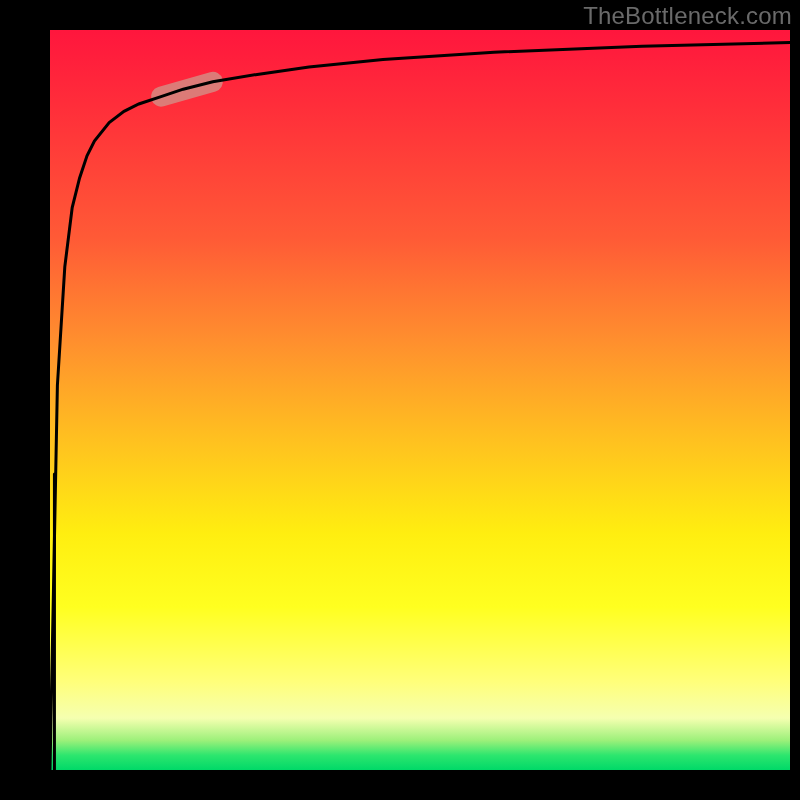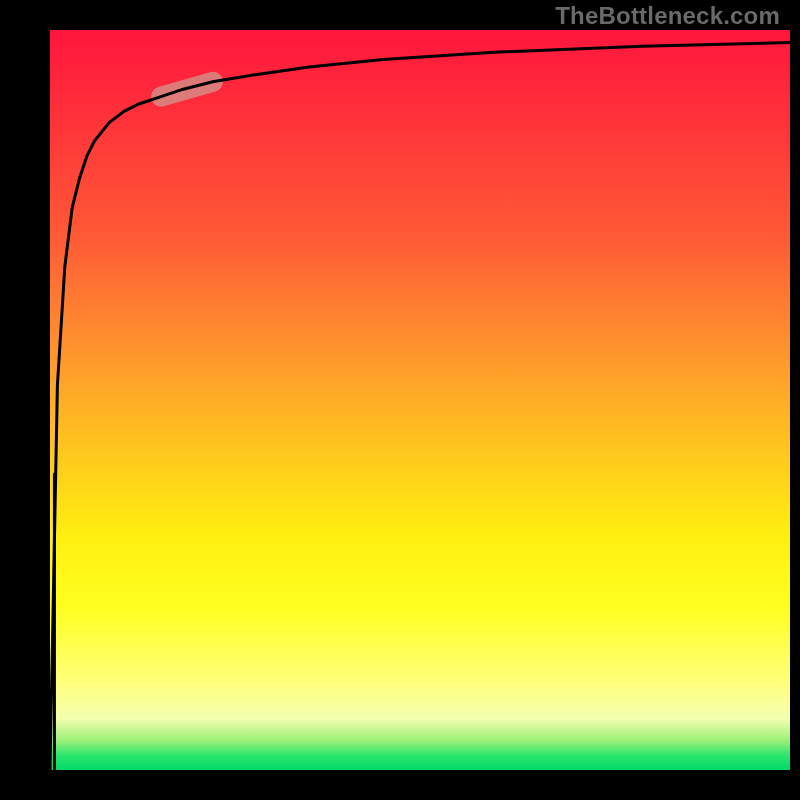--- a/index.html
+++ b/index.html
@@ -13,24 +13,24 @@
   }
   .frame {
     position: relative;
     width: 800px;
     height: 800px;
     background: #000;
   }
   .watermark {
     position: absolute;
     top: 2px;
-    right: 20px;
+    right: 8px;
     color: #6a6a6a;
     font-size: 24px;
-    font-weight: 700;
+    font-weight: 400;
     letter-spacing: 0.2px;
     z-index: 10;
   }
   .plot-area {
     position: absolute;
     left: 50px;
     top: 30px;
     width: 740px;
     height: 740px;
     overflow: hidden;

